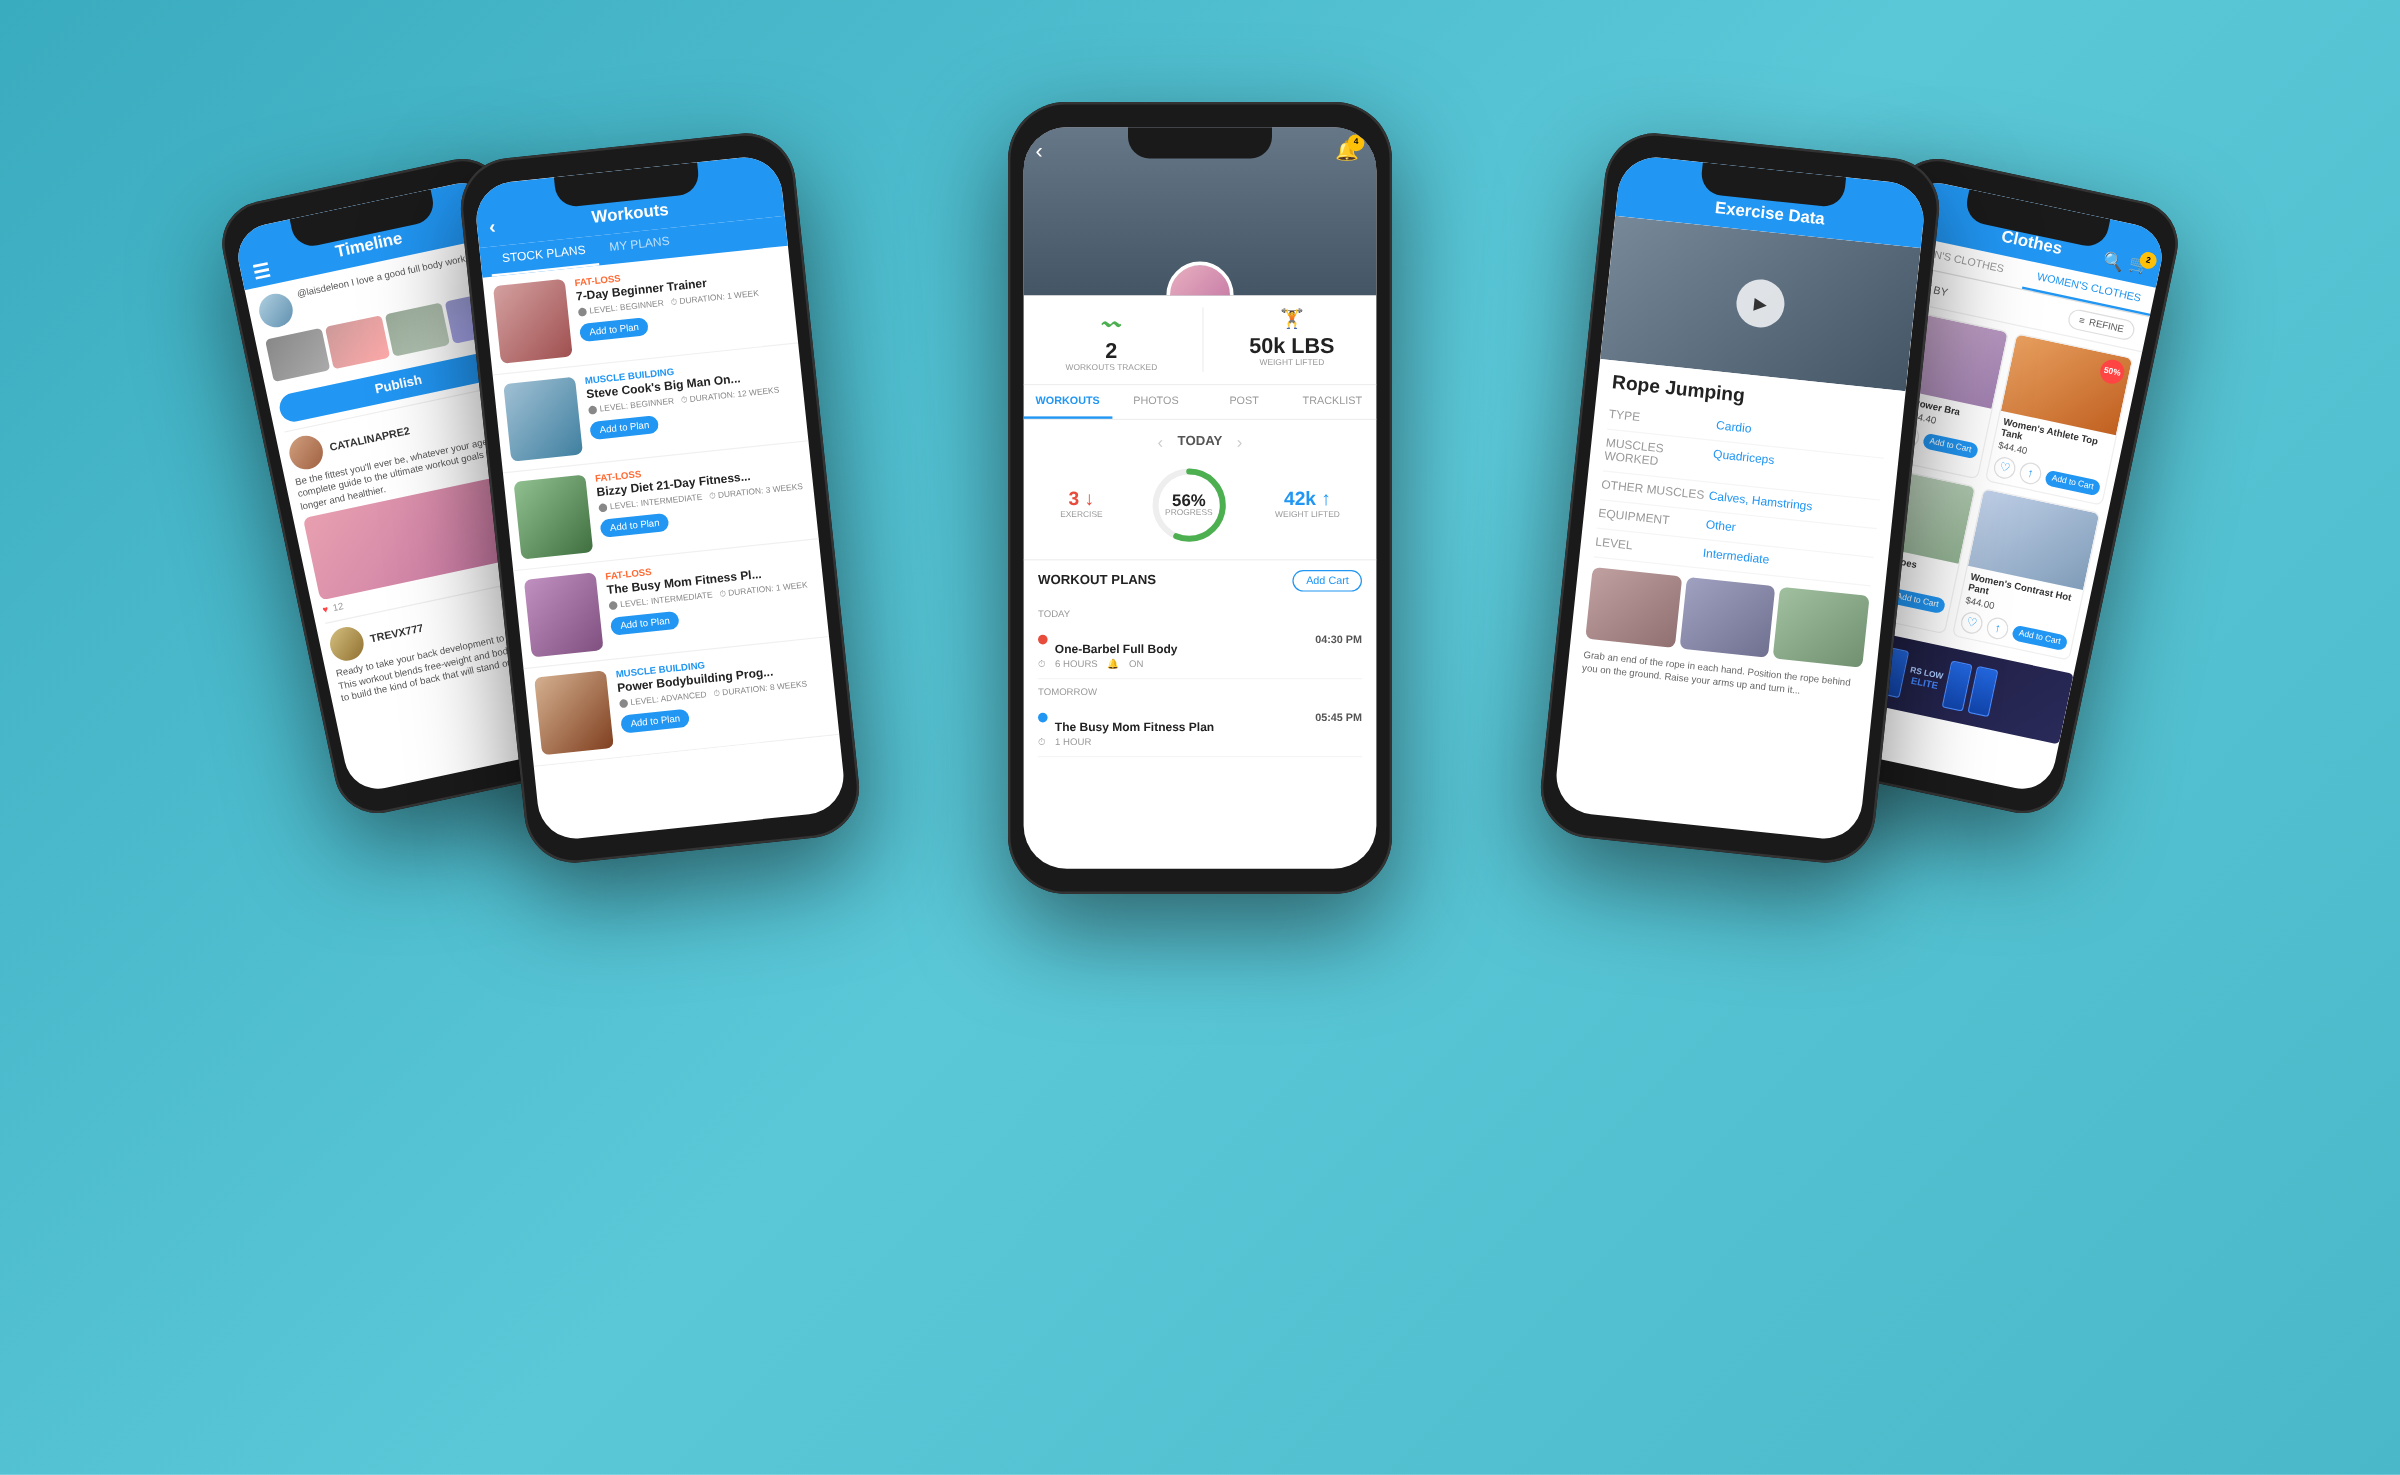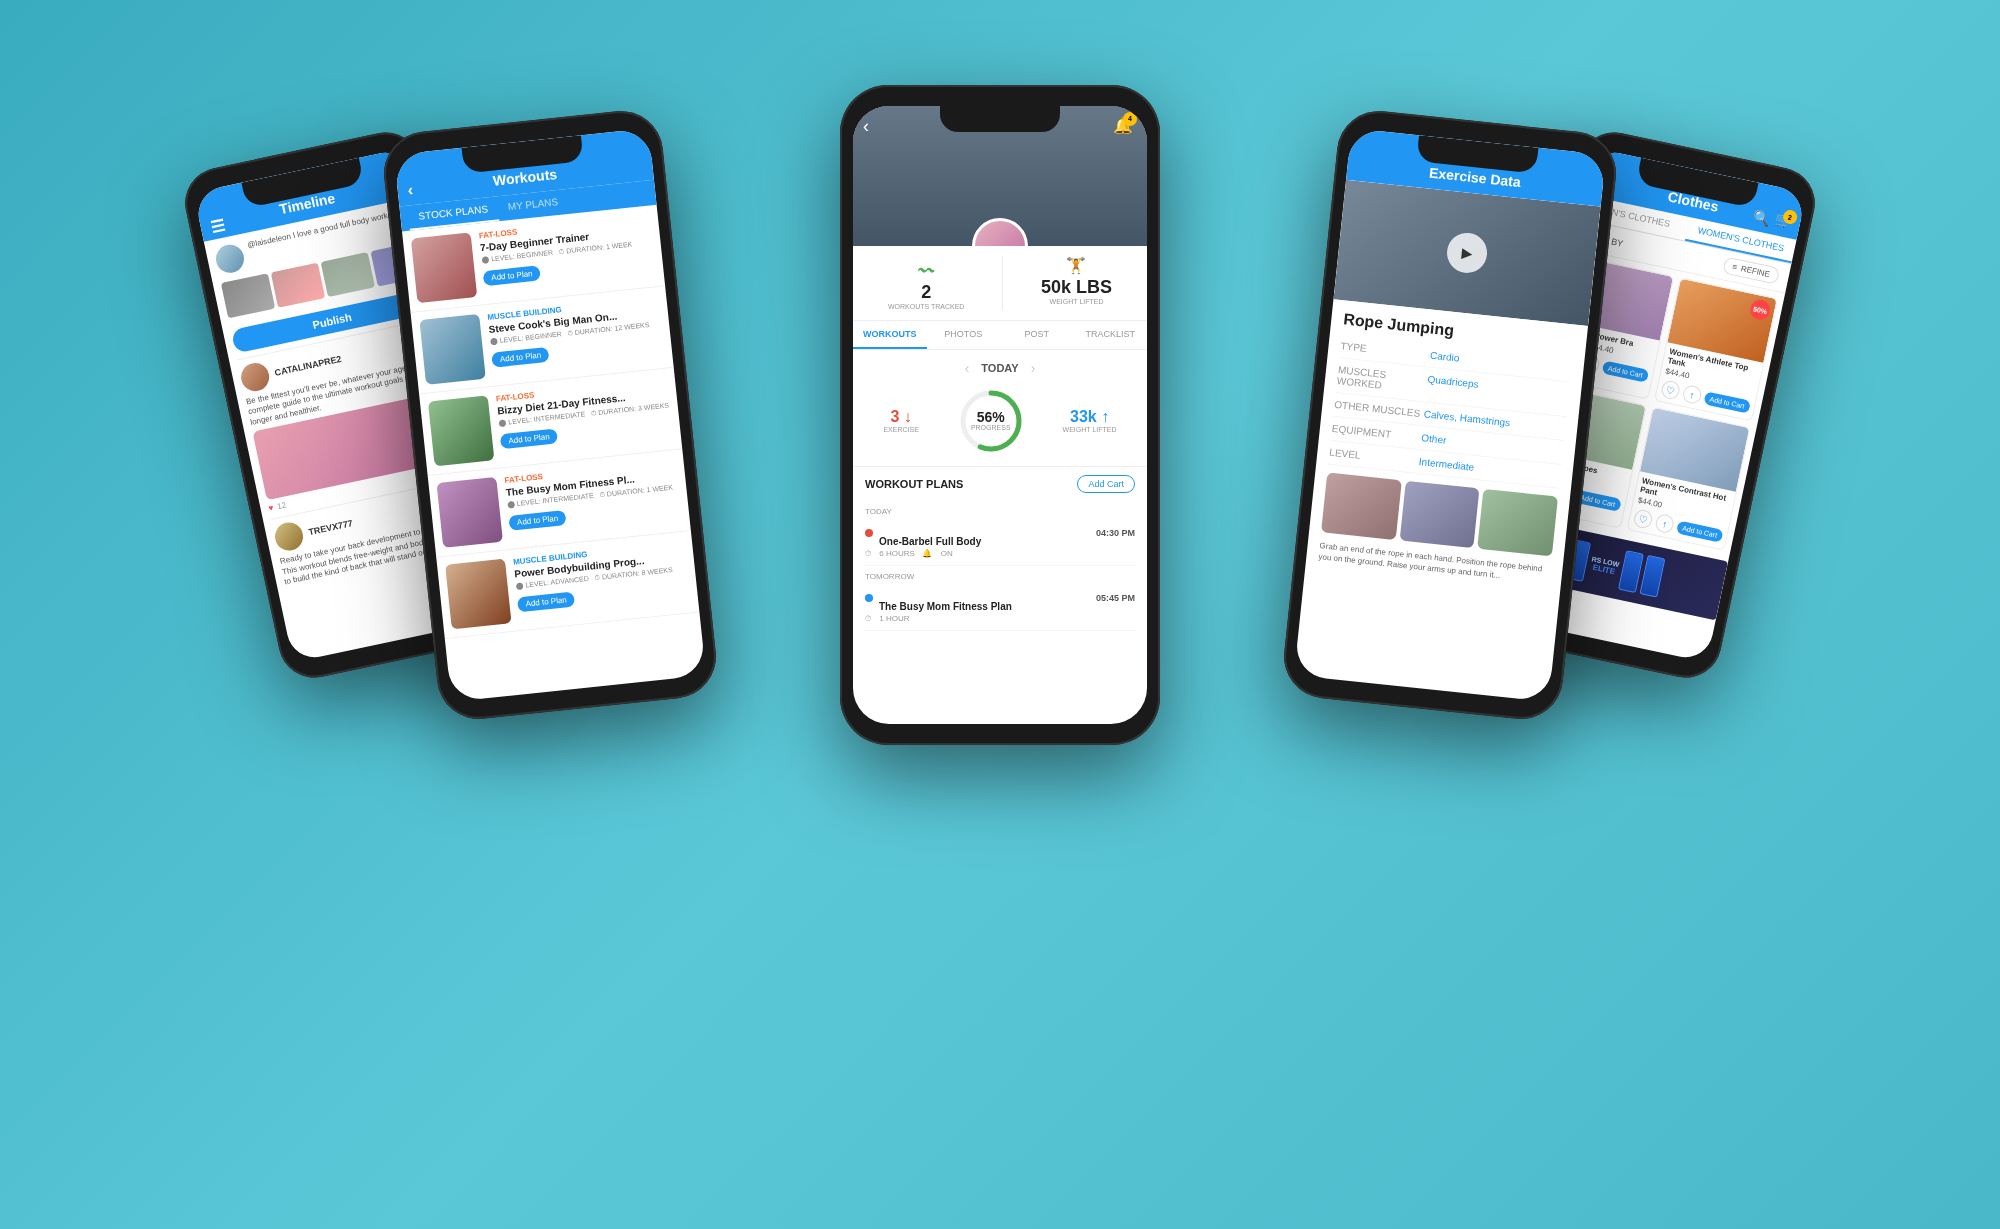--- a/index.html
+++ b/index.html
@@ -1078,21 +1078,21 @@
               <circle cx="35" cy="35" r="28" fill="none" stroke="#eee" stroke-width="5"></circle>
               <circle cx="35" cy="35" r="28" fill="none" stroke="#4CAF50" stroke-width="5" stroke-dasharray="131.9" stroke-dashoffset="32.98" stroke-linecap="round" transform="rotate(-90 35 35)"></circle>
             </svg>
             <div style="text-align:center;">
               <div class="progress-text">56%</div>
               <div class="progress-sublabel">PROGRESS</div>
             </div>
           </div>
           <div class="today-stat">
             <div class="today-stat-num blue">
-              <span>33k</span> ↑
+              <span>42k</span> ↑
             </div>
             <div class="today-stat-label">WEIGHT LIFTED</div>
           </div>
         </div>
       </div>
 
       <div class="workout-plans-section">
         <div class="workout-plans-header">
           <span class="workout-plans-title">WORKOUT PLANS</span>
           <button class="add-plan-outline-btn">Add Cart</button>

